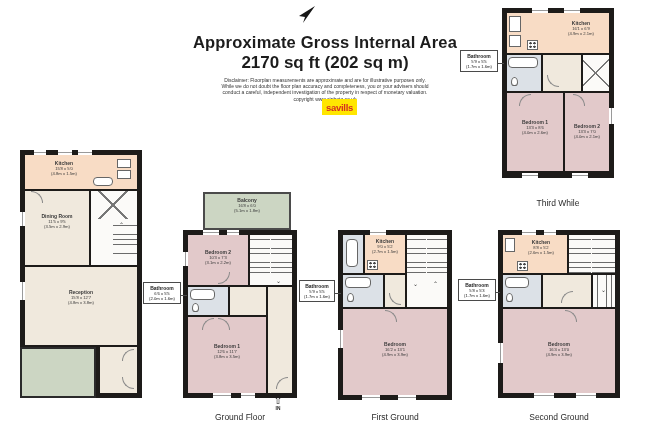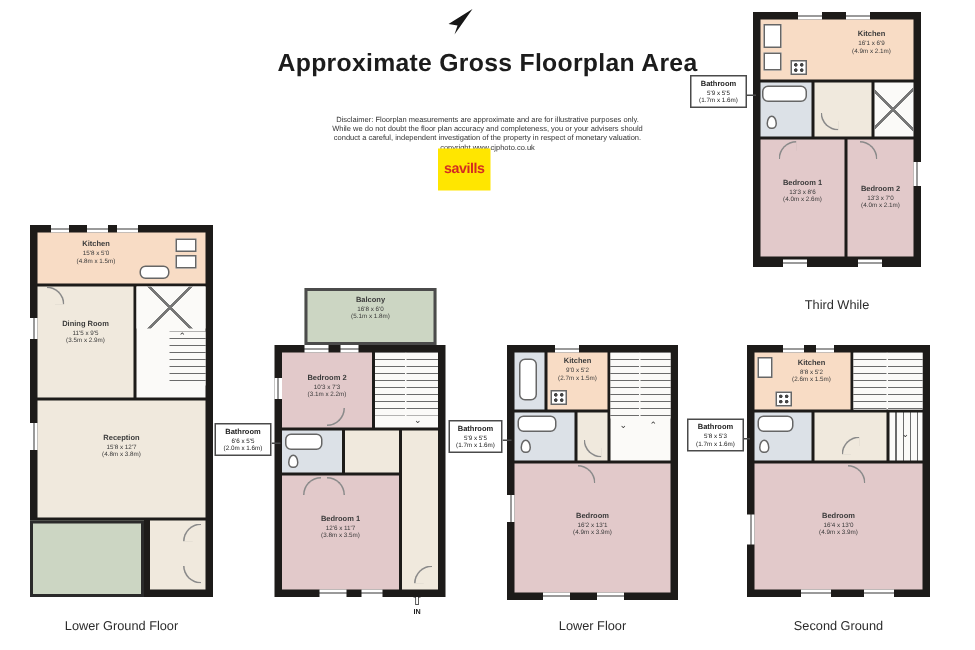--- a/index.html
+++ b/index.html
@@ -6,22 +6,22 @@
   html,body{background:#fff}
   .canvas{position:relative;width:650px;height:433px;background:#ffffff;overflow:hidden;
           font-family:"Liberation Sans","DejaVu Sans",sans-serif;color:#222}
   .abs{position:absolute}
   .t1{position:absolute;left:120px;top:33px;width:410px;text-align:center;
       font-size:16.5px;font-weight:600;color:#1c1c1c;letter-spacing:.2px}
   .t2{position:absolute;left:120px;top:53px;width:410px;text-align:center;
       font-size:17px;font-weight:600;color:#1c1c1c}
   .disc{position:absolute;left:120px;top:77px;width:410px;text-align:center;
         font-size:5px;line-height:6.2px;color:#333}
-  .logo{position:absolute;left:292px;top:99px;width:35px;height:28px;background:#FFE600;
-        display:flex;align-items:center;justify-content:center}
+  .logo{position:absolute;left:322px;top:99px;width:35px;height:16px;background:#FFE600;
+        display:flex;align-items:flex-end;justify-content:center}
   .logo span{font-size:9.5px;font-weight:bold;color:#d42c21;padding-bottom:2px;letter-spacing:-.3px}
   .plan{position:absolute;background:#1d1b19}
   .room{position:absolute}
   .cream{background:#f0e9dd}
   .peach{background:#f8dcc5}
   .pink{background:#e2c9ca}
   .blue{background:#dce1e7}
   .green{background:#ccd6c3}
   .white{background:#fbfaf8}
   .st-v{background:repeating-linear-gradient(to bottom,#fbfaf8 0,#fbfaf8 4px,#6b6b6b 4px,#6b6b6b 4.7px)}
@@ -57,21 +57,22 @@
   .inmark .tx{font-size:4.8px;line-height:5px;font-weight:600}
 </style>
 </head>
 <body>
 
 <div class="canvas">
 
   <svg class="abs" style="left:293px;top:4px;width:24px;height:24px" viewBox="0 0 24 24">
     <path d="M22 2 L6 12 L12 13 L10 19 Z" fill="#161616"></path>
   </svg>
-  <div class="t1">Approximate Gross Floorplan Area</div>
+  <div class="t1">Approximate Gross Internal Area</div>
+  <div class="t2">2170 sq ft (202 sq m)</div>
   <div class="disc">
     <div>Disclaimer: Floorplan measurements are approximate and are for illustrative purposes only.</div>
     <div>While we do not doubt the floor plan accuracy and completeness, you or your advisers should</div>
     <div>conduct a careful, independent investigation of the property in respect of monetary valuation.</div>
     <div>copyright www.cjphoto.co.uk</div>
   </div>
   <div class="logo">
     <span>savills</span>
   </div>
 
@@ -110,21 +111,20 @@
     <div class="room cream" style="left:80px;top:197px;width:37px;height:46px">
       <div class="arc arc1" style="left:22px;top:2px"></div>
       <div class="arc arc4" style="left:22px;top:30px"></div>
     </div>
     <div class="win" style="left:14px;top:0;width:12px;height:5px"></div>
     <div class="win" style="left:38px;top:0;width:14px;height:5px"></div>
     <div class="win" style="left:58px;top:0;width:14px;height:5px"></div>
     <div class="winv" style="left:0;top:62px;width:5px;height:14px"></div>
     <div class="winv" style="left:0;top:132px;width:5px;height:18px"></div>
   </div>
-  <div class="caption" style="left:20px;top:412px;width:122px">Lower Ground Floor</div>
 
   <div class="room green" style="left:203px;top:192px;width:88px;height:38px;border:2px solid #4b4b4b">
     <div class="lbl" style="left:14px;top:3px;width:56px">
       <div class="nm">Balcony</div>
       <div class="dm">16'8 x 6'0</div>
       <div class="dm">(5.1m x 1.8m)</div>
     </div>
   </div>
   <div class="plan" style="left:183px;top:230px;width:114px;height:168px">
     <div class="room pink" style="left:5px;top:5px;width:60px;height:50px">
@@ -160,20 +160,21 @@
     <div class="win" style="left:20px;top:0;width:16px;height:5px"></div>
     <div class="win" style="left:44px;top:0;width:12px;height:5px"></div>
     <div class="winv" style="left:0;top:22px;width:5px;height:14px"></div>
     <div class="win" style="left:30px;top:163px;width:18px;height:5px"></div>
     <div class="win" style="left:58px;top:163px;width:14px;height:5px"></div>
   </div>
   <div class="inmark" style="left:268px;top:396px;width:20px">
     <div class="ar">⇧</div>
     <div class="tx">IN</div>
   </div>
+  <div class="caption" style="left:183px;top:412px;width:114px">Ground Floor</div>
   <div class="callout" style="left:143px;top:282px;width:38px">
     <div class="nm">Bathroom</div>
     <div class="dm">6'6 x 5'5</div>
     <div class="dm">(2.0m x 1.6m)</div>
   </div>
   <div class="conn" style="left:181px;top:295px;width:6px"></div>
 
   <div class="plan" style="left:338px;top:230px;width:114px;height:170px">
     <div class="room blue" style="left:5px;top:5px;width:20px;height:38px">
       <div class="tub" style="left:3px;top:4px;width:12px;height:28px"></div>
@@ -205,21 +206,21 @@
         <div class="dm">16'2 x 13'1</div>
         <div class="dm">(4.9m x 3.9m)</div>
       </div>
       <div class="arc arc2" style="left:42px;top:1px"></div>
     </div>
     <div class="win" style="left:32px;top:0;width:16px;height:5px"></div>
     <div class="winv" style="left:0;top:100px;width:5px;height:18px"></div>
     <div class="win" style="left:24px;top:165px;width:18px;height:5px"></div>
     <div class="win" style="left:60px;top:165px;width:18px;height:5px"></div>
   </div>
-  <div class="caption" style="left:338px;top:412px;width:114px">Lower Floor</div>
+  <div class="caption" style="left:338px;top:412px;width:114px">First Ground</div>
   <div class="callout" style="left:299px;top:280px;width:36px">
     <div class="nm">Bathroom</div>
     <div class="dm">5'9 x 5'5</div>
     <div class="dm">(1.7m x 1.6m)</div>
   </div>
   <div class="conn" style="left:335px;top:293px;width:6px"></div>
 
   <div class="plan" style="left:498px;top:230px;width:122px;height:168px">
     <div class="room peach" style="left:5px;top:5px;width:64px;height:38px">
       <div class="box" style="left:2px;top:3px;width:10px;height:14px"></div>

